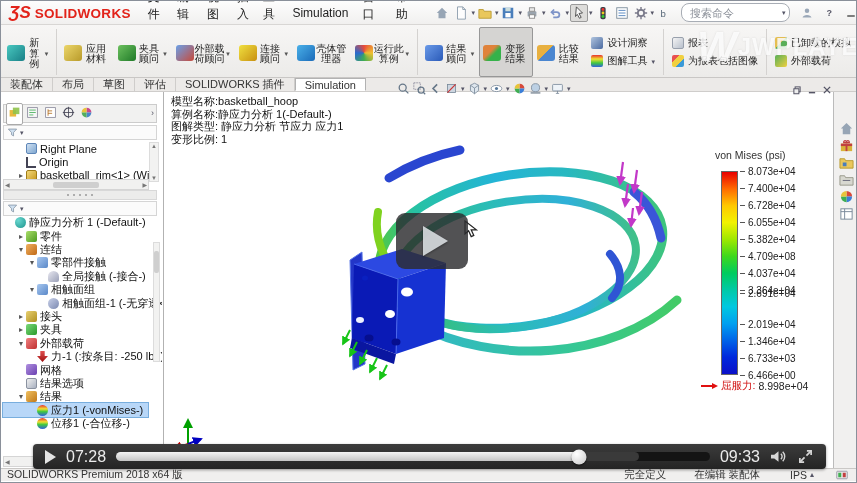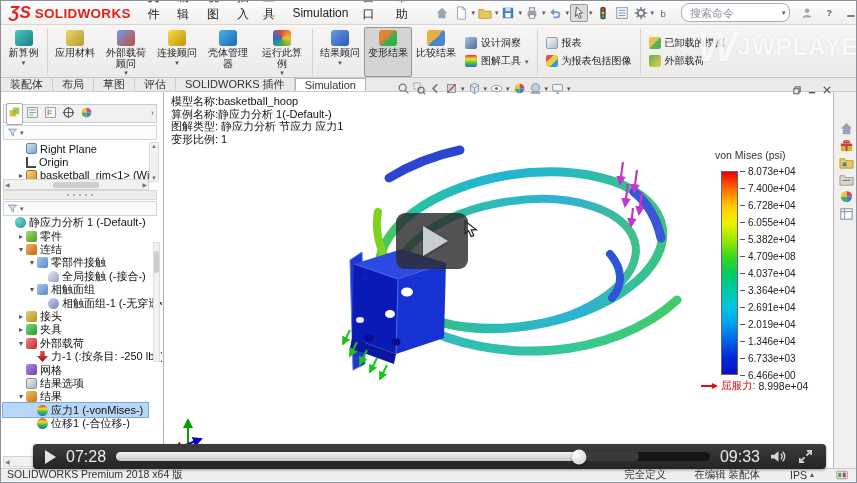--- a/index.html
+++ b/index.html
@@ -22,21 +22,21 @@
   .qbtn svg{width:14px;height:14px;}
   .searchbox{display:flex;align-items:center;border:1px solid #a8adb5;background:#fff;height:17px;width:140px;border-radius:8px;padding:0 3px;gap:3px;margin-left:8px;}
   .search-input{border:none;outline:none;font-size:11px;color:#555;width:84px;font-family:inherit;background:transparent;}
   .search-input::placeholder{color:#8a8f98;}
   .winctrls{display:flex;align-items:center;gap:3px;margin-left:8px;}
   .wc{width:19px;height:16px;display:flex;align-items:center;justify-content:center;border-radius:2px;}
   .wc svg{width:12px;height:12px;}
 
   
   .ribbon{position:absolute;left:0;top:24px;width:857px;height:53px;background:linear-gradient(#f7f6f5,#ecebe9);border-bottom:1px solid #c9c7c5;display:flex;align-items:stretch;padding:2px 2px 0;box-sizing:border-box;}
-  .rbtn{display:flex;flex-direction:column;align-items:center;padding:2px 3px 0;min-width:33px;border:1px solid transparent;border-radius:2px;}
+  .rbtn{display:flex;flex-direction:row;align-items:center;padding:2px 3px 0;min-width:33px;border:1px solid transparent;border-radius:2px;}
   .rbtn.active{background:#d5d4d2;border-color:#979797;}
   .ric{width:18px;height:16px;border-radius:3px;flex:none;}
   .rlabel{font-size:10px;line-height:10.5px;color:#222;text-align:center;max-width:46px;margin-top:2px;word-break:break-all;}
   .rarrow{font-size:6px;color:#555;margin-top:1px;}
   .rsep{width:1px;background:#d4d2d0;margin:2px 3px;flex:none;}
   .rstack{display:flex;flex-direction:column;justify-content:center;gap:4px;padding:0 5px;}
   .rsmall{display:flex;align-items:center;gap:4px;font-size:10px;color:#222;white-space:nowrap;}
   .ric-s{width:12px;height:12px;border-radius:2px;flex:none;}
   .c-teal{background:linear-gradient(135deg,#49c8c0,#187f86);}
   .c-gold{background:linear-gradient(135deg,#ecd66a,#b89a2a);}
@@ -303,20 +303,25 @@
         <span class="ric c-teal"></span>
         <span class="rlabel">新算例</span>
         <span class="rarrow">▼</span>
       </div>
       <div class="rsep"></div>
       <div class="rbtn">
         <span class="ric c-gold"></span>
         <span class="rlabel">应用材料</span>
       </div>
       <div class="rbtn">
+        <span class="ric c-green"></span>
+        <span class="rlabel">夹具顾问</span>
+        <span class="rarrow">▼</span>
+      </div>
+      <div class="rbtn">
         <span class="ric c-thermo"></span>
         <span class="rlabel">外部载荷顾问</span>
         <span class="rarrow">▼</span>
       </div>
       <div class="rbtn">
         <span class="ric c-key"></span>
         <span class="rlabel">连接顾问</span>
         <span class="rarrow">▼</span>
       </div>
       <div class="rbtn">
@@ -648,21 +653,21 @@
       <div class="lbar" id="lbar" style="background: linear-gradient(rgb(232, 0, 0), rgb(255, 106, 0), rgb(255, 200, 0), rgb(242, 242, 0), rgb(159, 232, 0), rgb(62, 216, 28), rgb(0, 204, 94), rgb(0, 201, 166), rgb(0, 200, 224), rgb(0, 160, 240), rgb(0, 100, 232), rgb(0, 40, 220), rgb(11, 16, 200));"></div>
       <div id="lticks">
           <div class="ltick" style="top:17px">8.073e+04</div>
           <div class="ltick" style="top:34px">7.400e+04</div>
           <div class="ltick" style="top:51px">6.728e+04</div>
           <div class="ltick" style="top:68px">6.055e+04</div>
           <div class="ltick" style="top:85px">5.382e+04</div>
           <div class="ltick" style="top:102px">4.709e+08</div>
           <div class="ltick" style="top:119px">4.037e+04</div>
           <div class="ltick" style="top:136px">3.364e+04</div>
-          <div class="ltick" style="top:153px">2.691e+04</div>
+          <div class="ltick" style="top:139px">2.691e+04</div>
           <div class="ltick" style="top:170px">2.019e+04</div>
           <div class="ltick" style="top:187px">1.346e+04</div>
           <div class="ltick" style="top:204px">6.733e+03</div>
           <div class="ltick" style="top:221px">6.466e+00</div>
         </div>
       <div class="lyield">
         <svg width="18" height="8">
             <path d="M0 4h13" stroke="#e01010" stroke-width="2"></path>
             <path d="M17 4L11 1v6z" fill="#e01010"></path>
           </svg>

